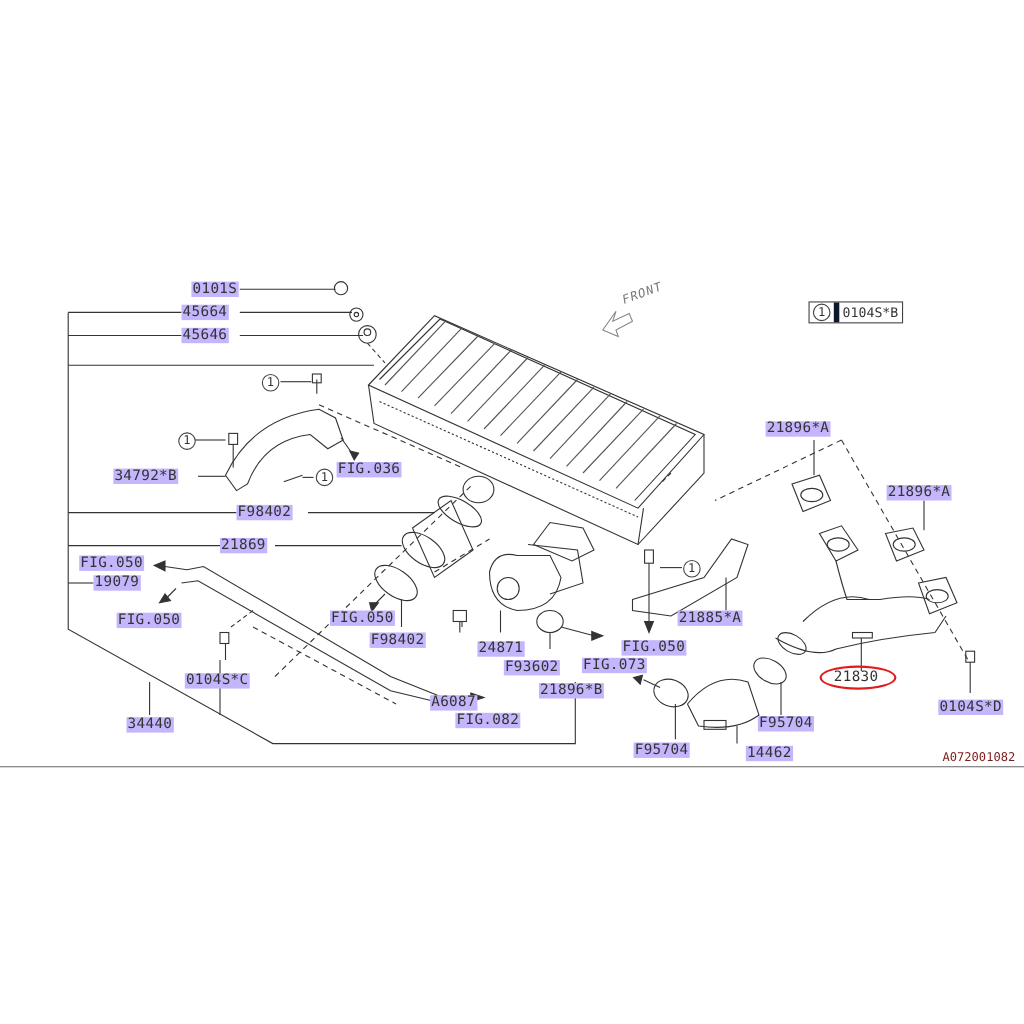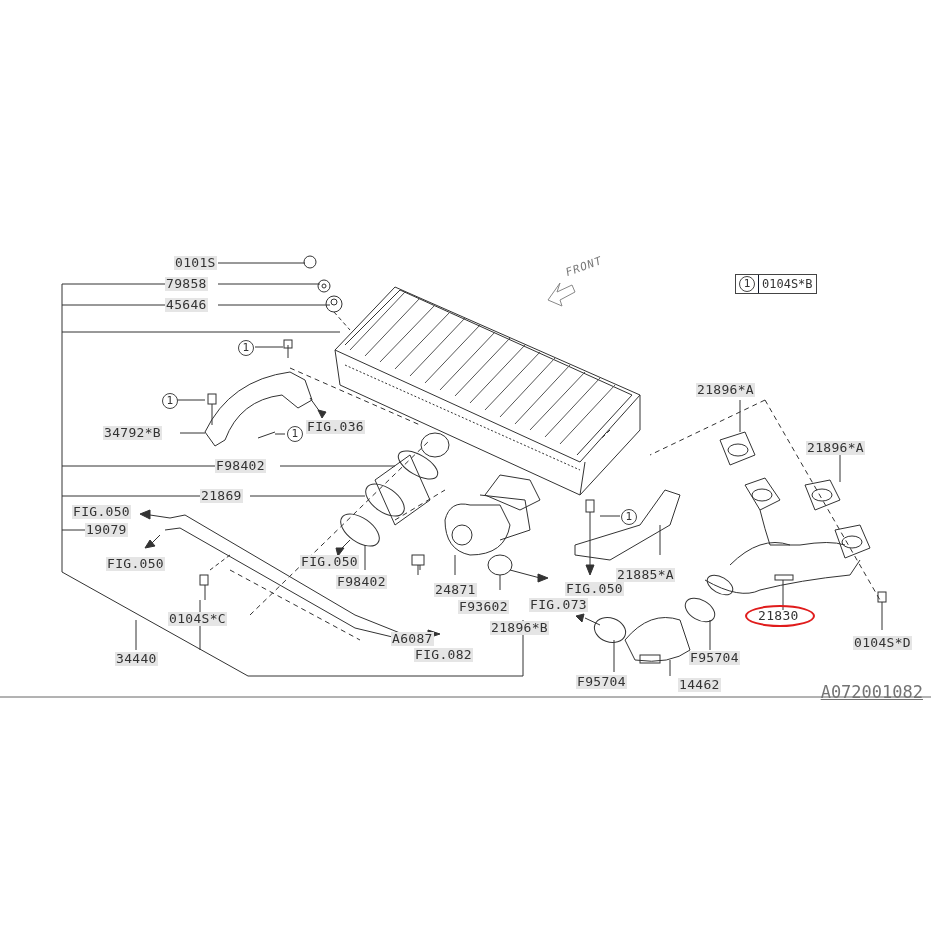--- a/index.html
+++ b/index.html
@@ -1,35 +1,35 @@
 <!DOCTYPE html>
 <html><head>
 <meta charset="utf-8">
 <style>
   html, body { margin:0; padding:0; background:#ffffff; }
   body { width:931px; height:931px; position:relative; overflow:hidden;
          font-family:"DejaVu Sans Mono", monospace; }
   #diagram { position:absolute; left:0; top:0; width:931px; height:931px; }
   .lbl { position:absolute; font-family:"DejaVu Sans Mono", monospace;
          font-size:13px; color:#333; white-space:nowrap; line-height:14px;
-         letter-spacing:0.3px; background:#e5e5e5; padding:0 1px; }
+         letter-spacing:0.3px; background:#c4b5fd; padding:0 1px; }
   .lbl.nobg { background:transparent; }
   .ref { cursor:pointer; }
   .circ { display:inline-block; width:14px; height:14px; border:1px solid #444;
           border-radius:50%; text-align:center; font-size:11px; line-height:14px;
           color:#333; background:#fff; }
   .legend { position:absolute; left:735px; top:274px; height:18px; border:1px solid #444;
             display:flex; align-items:stretch; background:#fff; }
   .legend .cell { display:flex; align-items:center; padding:0 3px; font-size:12px; color:#333; }
-  .legend .cell + .cell { border-left:1px solid #0f172a; }
+  .legend .cell + .cell { border-left:5px solid #0f172a; }
   .hl { position:absolute; left:745px; top:605px; width:70px; height:22px;
         border:2px solid #e01c1c; border-radius:50%; box-sizing:border-box; }
   .front { position:absolute; left:565px; top:260px; font-size:11px; color:#777;
            transform:rotate(-20deg); font-style:italic; letter-spacing:1px; }
-  .code { position:absolute; right:8px; top:682px; font-size:17px; color:#737373;text-decoration:underline; }
+  .code { position:absolute; right:8px; top:682px; font-size:11px; color:#7f1d1d; }
 </style>
 </head>
 <body>
 
 <svg id="diagram" viewBox="0 0 931 931" xmlns="http://www.w3.org/2000/svg">
   <g stroke="#333" stroke-width="1" fill="none">
 
     <path d="M62 284 V572 L248 676 H523 V620"></path>
     <line x1="62" y1="284" x2="165" y2="284"></line>
     <line x1="62" y1="305" x2="165" y2="305"></line>
@@ -166,21 +166,21 @@
     <line x1="600" y1="625" x2="585" y2="618"></line>
     <polygon points="584,614 576,616 582,622" fill="#333"></polygon>
 
     <path d="M560 283 L548 300 L562 306 L560 300 L575 292 L572 285 L557 292 Z" stroke="#888"></path>
 
     <line x1="0" y1="697" x2="931" y2="697" stroke="#666"></line>
   </g>
 </svg>
 
 <div class="lbl ref" style="left:174px;top:256px">0101S</div>
-<div class="lbl ref" style="left:165px;top:277px">79858</div>
+<div class="lbl ref" style="left:165px;top:277px">45664</div>
 <div class="lbl ref" style="left:165px;top:298px">45646</div>
 
 <div class="lbl nobg" style="left:237px;top:340px"><span class="circ">1</span></div>
 <div class="lbl nobg" style="left:161px;top:393px"><span class="circ">1</span></div>
 <div class="lbl nobg" style="left:286px;top:426px"><span class="circ">1</span></div>
 <div class="lbl nobg" style="left:620px;top:509px"><span class="circ">1</span></div>
 
 <div class="lbl ref" style="left:103px;top:426px">34792*B</div>
 <div class="lbl ref" style="left:306px;top:420px">FIG.036</div>
 <div class="lbl ref" style="left:215px;top:459px">F98402</div>
@@ -194,21 +194,21 @@
 <div class="lbl ref" style="left:300px;top:555px">FIG.050</div>
 <div class="lbl ref" style="left:336px;top:575px">F98402</div>
 <div class="lbl ref" style="left:434px;top:583px">24871</div>
 <div class="lbl ref" style="left:391px;top:632px">A6087</div>
 <div class="lbl ref" style="left:458px;top:600px">F93602</div>
 <div class="lbl ref" style="left:414px;top:648px">FIG.082</div>
 <div class="lbl ref" style="left:490px;top:621px">21896*B</div>
 
 <div class="lbl ref" style="left:565px;top:582px">FIG.050</div>
 <div class="lbl ref" style="left:529px;top:598px">FIG.073</div>
-<div class="lbl ref" style="left:616px;top:568px">21885*A</div>
+<div class="lbl ref" style="left:616px;top:555px">21885*A</div>
 <div class="lbl ref" style="left:696px;top:383px">21896*A</div>
 <div class="lbl ref" style="left:806px;top:441px">21896*A</div>
 <div class="lbl ref" style="left:757px;top:609px;background:transparent">21830</div>
 <div class="hl"></div>
 <div class="lbl ref" style="left:853px;top:636px">0104S*D</div>
 <div class="lbl ref" style="left:689px;top:651px">F95704</div>
 <div class="lbl ref" style="left:576px;top:675px">F95704</div>
 <div class="lbl ref" style="left:678px;top:678px">14462</div>
 
 <div class="front">FRONT</div>

